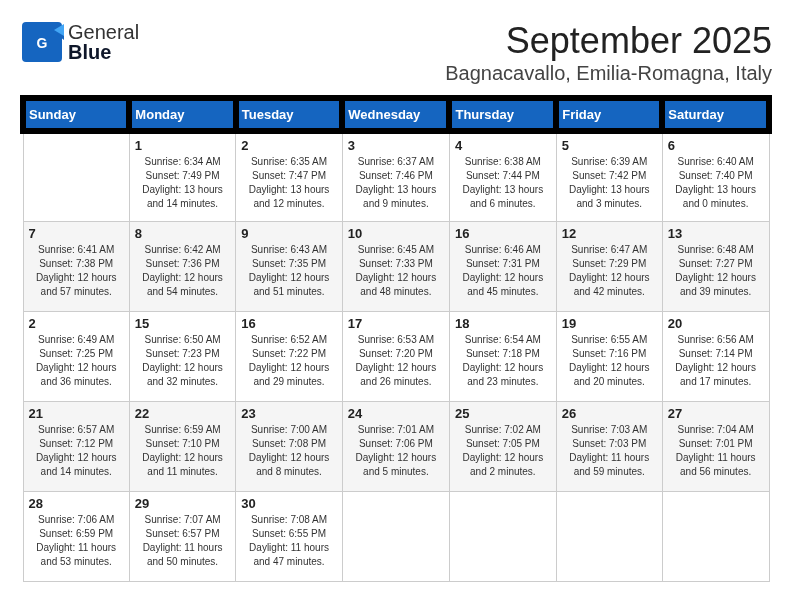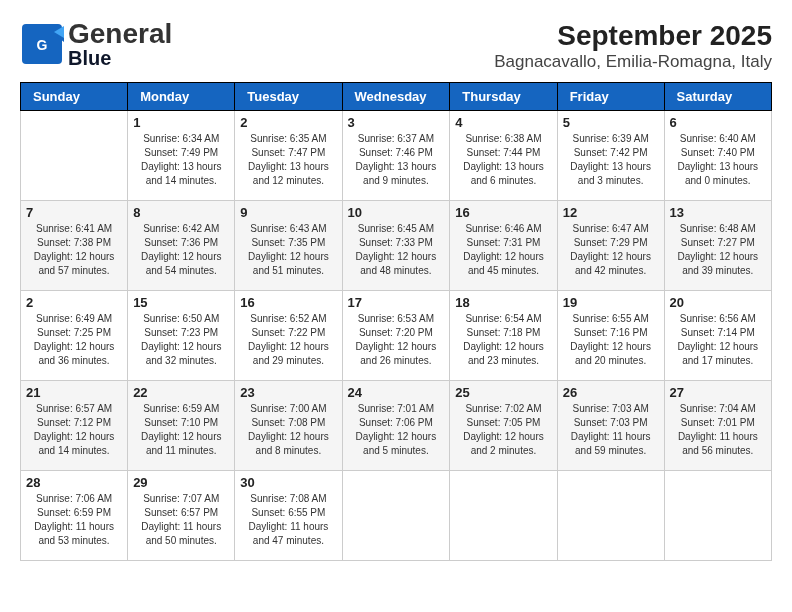--- a/index.html
+++ b/index.html
@@ -18,41 +18,41 @@
     }
     .logo {
       display: flex;
       flex-direction: column;
       align-items: flex-start;
     }
     .title-block {
       text-align: right;
     }
     .month-title {
-      font-size: 28px;
-      font-weight: bold;
+      font-size: 36px;
+      font-weight: normal;
       color: #222;
     }
     .subtitle {
-      font-size: 17px;
+      font-size: 20px;
       color: #444;
     }
     table {
       width: 100%;
       border-collapse: collapse;
       font-size: 11px;
     }
     thead th {
       background: #1565c0;
       color: #fff;
-      padding: 6px 12px;
+      padding: 6px 3px;
       text-align: left;
       font-size: 13px;
       font-weight: bold;
-      border: 1px solid #000000;
+      border: 6px solid #000000;
     }
     tbody td {
       border: 1px solid #ccc;
       vertical-align: top;
       padding: 4px 5px;
       height: 90px;
       width: 108px;
     }
     .day-num {
       font-size: 13px;
@@ -78,21 +78,21 @@
 <div class="header">
   <div class="logo">
     <div style="display:flex;align-items:center;gap:4px;">
       <svg width="44" height="44" viewBox="0 0 44 44">
         <rect x="2" y="2" width="40" height="40" rx="4" fill="#1565c0"></rect>
         <text x="22" y="28" text-anchor="middle" fill="white" font-size="14" font-weight="bold" font-family="Arial">G</text>
         <polygon points="36,14 44,8 44,20" fill="#1565c0"></polygon>
         <polygon points="34,10 44,4 44,16" fill="#42a5f5"></polygon>
       </svg>
       <div style="display:flex;flex-direction:column;line-height:1;">
-        <span style="font-size:28px;font-weight:bold;color:#333;">General</span>
+        <span style="font-size:20px;font-weight:normal;color:#333;">General</span>
         <span style="font-size:20px;font-weight:bold;color:#0f172a;">Blue</span>
       </div>
     </div>
   </div>
   <div class="title-block">
     <div class="month-title">September 2025</div>
     <div class="subtitle">Bagnacavallo, Emilia-Romagna, Italy</div>
   </div>
 </div>
 

